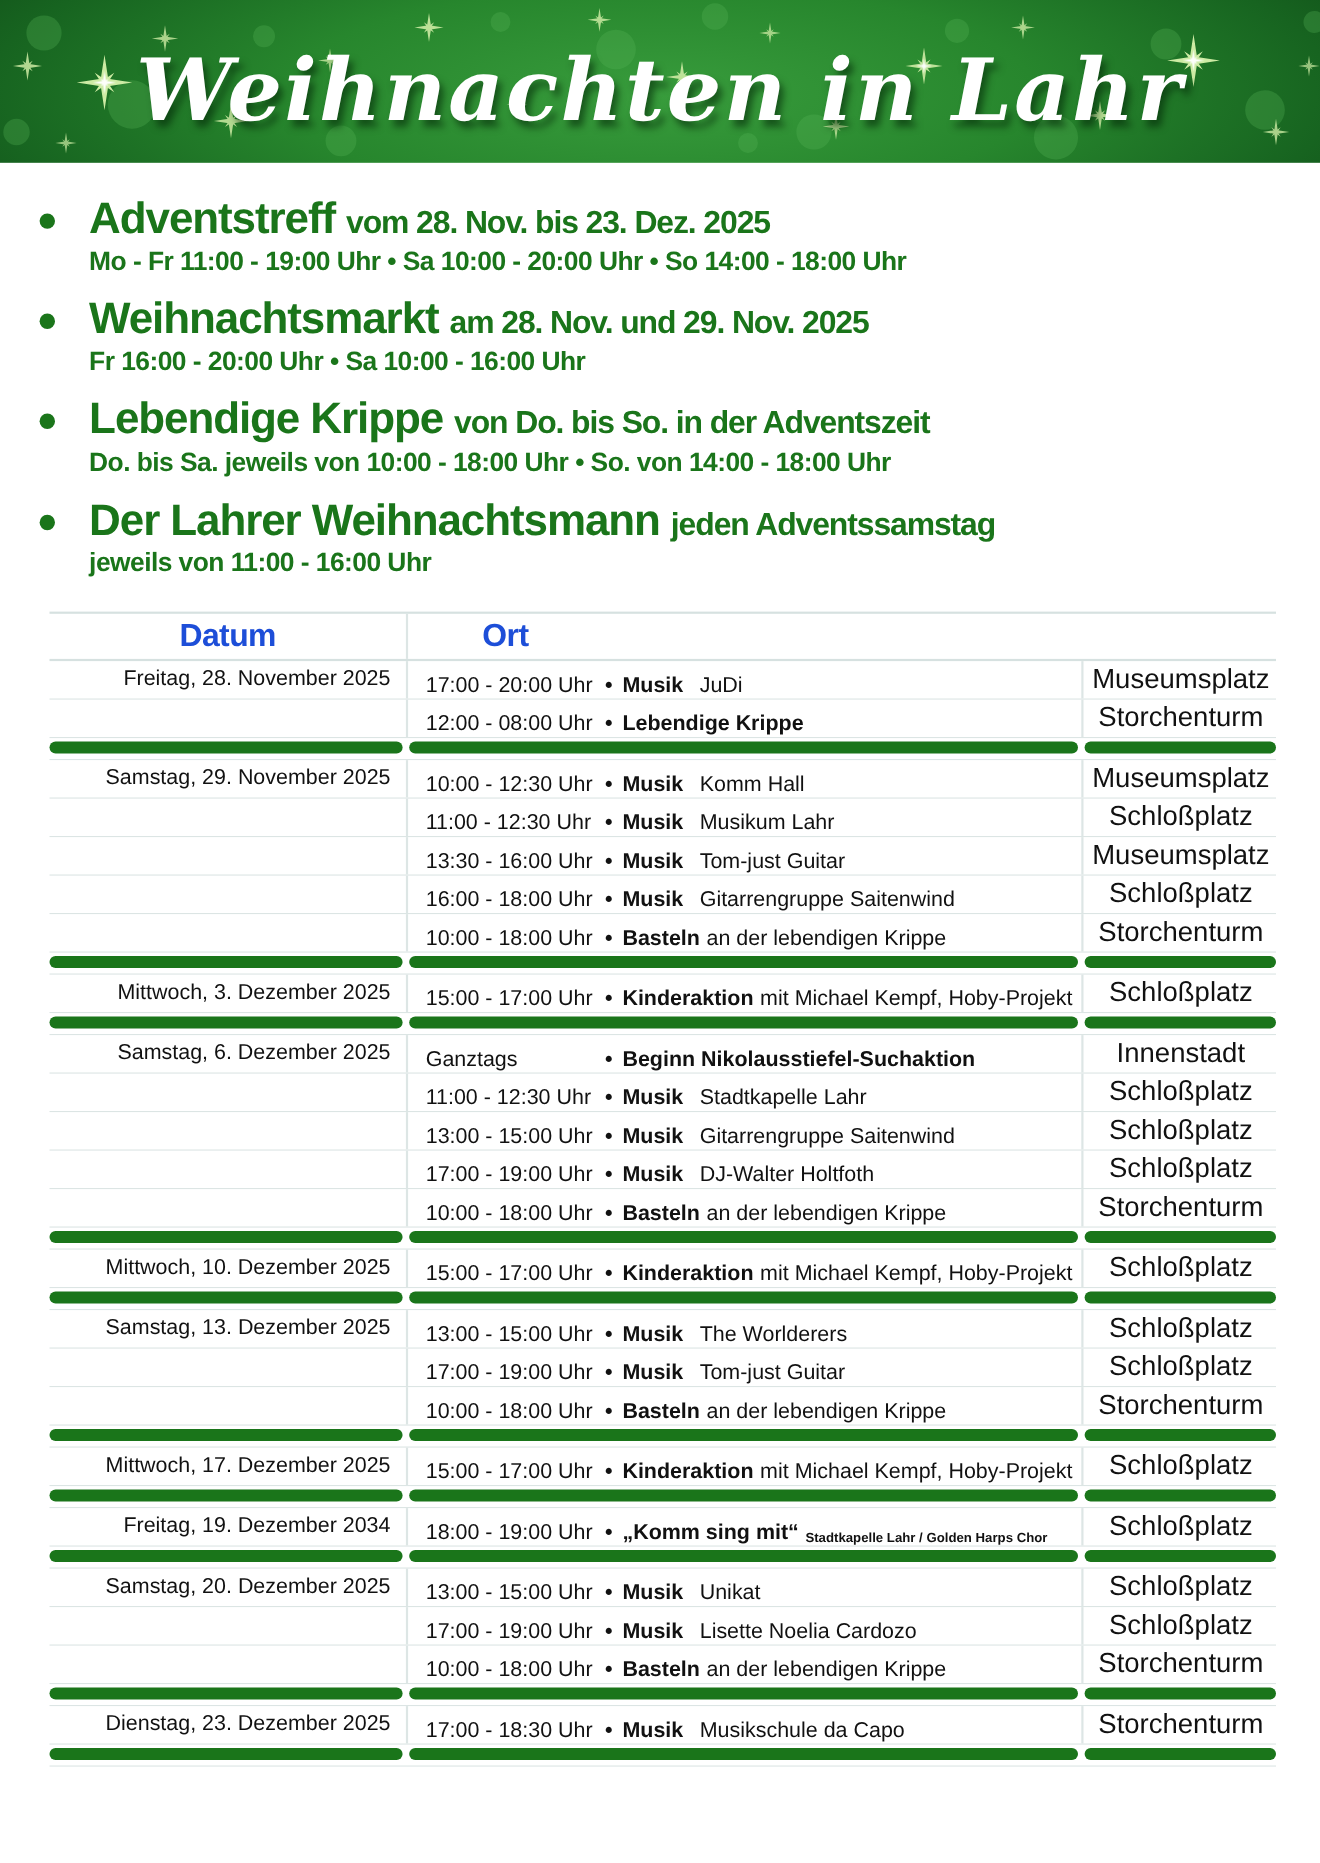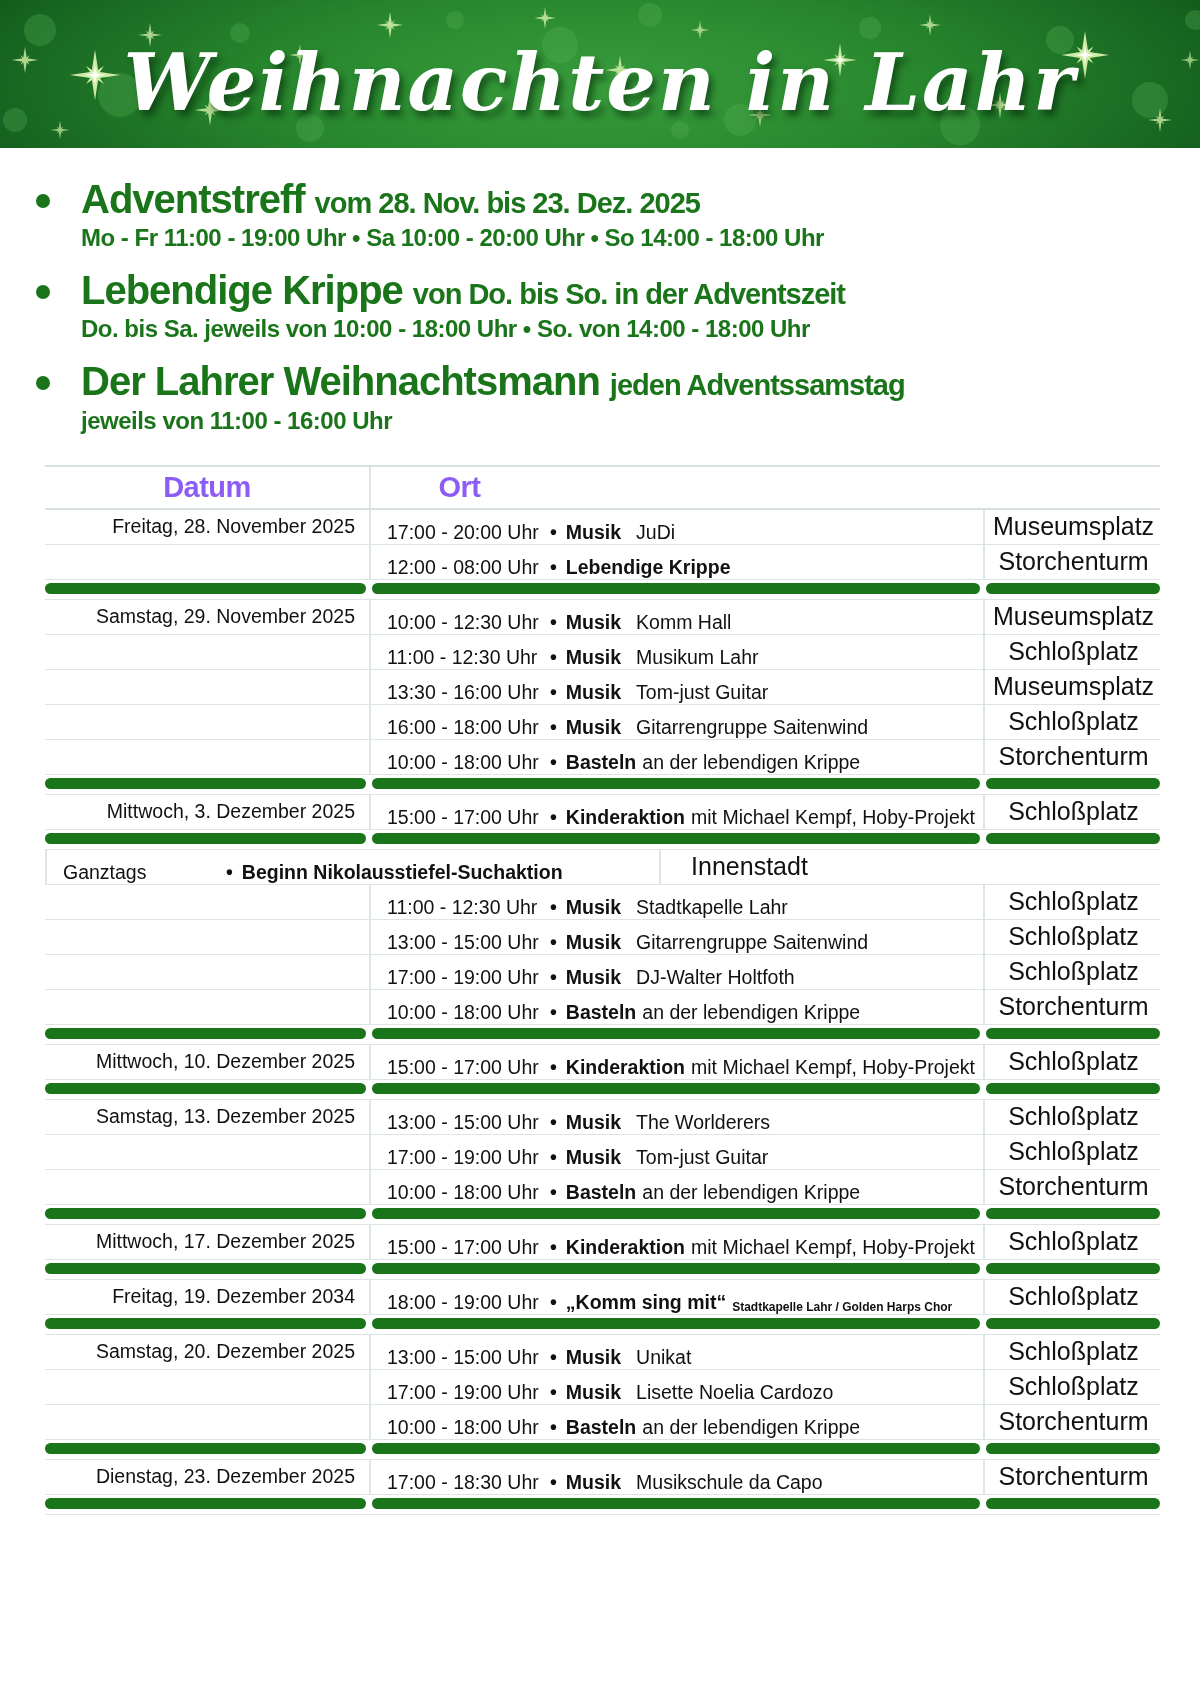--- a/index.html
+++ b/index.html
@@ -37,21 +37,21 @@
   .ev-times{font-weight:700;font-size:24px;letter-spacing:-0.5px;margin-top:3px;white-space:nowrap;}
   
   .schedule{margin:30px 0 0 45px;width:1115px;}
   .srow{display:flex;align-items:stretch;}
   .c-date{flex:0 0 324px;max-width:324px;}
   .c-prog{flex:0 0 614px;max-width:614px;}
   .c-ort{flex:0 0 177px;max-width:177px;}
   .thead{border-top:2px solid #d6e1e0;border-bottom:2px solid #d6e1e0;height:41px;}
   .thead>div{
     display:flex;align-items:center;justify-content:center;
-    font-weight:700;font-size:29px;letter-spacing:-0.5px;color:#8b5cf6;
+    font-weight:700;font-size:29px;letter-spacing:-0.5px;color:#1d4ed8;
   }
   .thead .c-prog,.thead .c-ort,.brow .c-prog,.brow .c-ort{border-left:2px solid #dde6e5;}
   .brow{height:34px;border-bottom:1.5px solid #dce5e4;}
   .brow .c-date{
     display:flex;align-items:center;justify-content:flex-end;
     padding-right:14px;box-sizing:border-box;font-size:19.5px;
   }
   .brow .c-prog{
     display:flex;align-items:flex-end;padding-left:16px;box-sizing:border-box;
     font-size:19.5px;white-space:nowrap;overflow:hidden;
@@ -138,20 +138,27 @@
     <div class="event">
       <span class="dot"></span>
       <div class="ev-body">
         <div class="ev-line1"><span class="ev-title">Adventstreff</span><span class="ev-sub">vom 28. Nov. bis 23. Dez. 2025</span></div>
         <div class="ev-times">Mo - Fr 11:00 - 19:00 Uhr • Sa 10:00 - 20:00 Uhr • So 14:00 - 18:00 Uhr</div>
       </div>
     </div>
     <div class="event">
       <span class="dot"></span>
       <div class="ev-body">
+        <div class="ev-line1"><span class="ev-title">Weihnachtsmarkt</span><span class="ev-sub">am 28. Nov. und 29. Nov. 2025</span></div>
+        <div class="ev-times">Fr 16:00 - 20:00 Uhr • Sa 10:00 - 16:00 Uhr</div>
+      </div>
+    </div>
+    <div class="event">
+      <span class="dot"></span>
+      <div class="ev-body">
         <div class="ev-line1"><span class="ev-title">Lebendige Krippe</span><span class="ev-sub">von Do. bis So. in der Adventszeit</span></div>
         <div class="ev-times">Do. bis Sa. jeweils von 10:00 - 18:00 Uhr • So. von 14:00 - 18:00 Uhr</div>
       </div>
     </div>
     <div class="event">
       <span class="dot"></span>
       <div class="ev-body">
         <div class="ev-line1"><span class="ev-title">Der Lahrer Weihnachtsmann</span><span class="ev-sub">jeden Adventssamstag</span></div>
         <div class="ev-times">jeweils von 11:00 - 16:00 Uhr</div>
       </div>
@@ -270,20 +277,21 @@
           <div class="bar"></div>
         </div>
         <div class="c-prog seg">
           <div class="bar"></div>
         </div>
         <div class="c-ort seg">
           <div class="bar"></div>
         </div>
       </div>
       <div class="srow brow">
+        <div class="c-date">Samstag, 6. Dezember 2025</div>
         <div class="c-prog">
           <span class="t-time">Ganztags</span>
           <span class="t-dot">•</span>
           <span class="t-label">Beginn Nikolausstiefel-Suchaktion</span>
         </div>
         <div class="c-ort">Innenstadt</div>
       </div>
       <div class="srow brow">
         <div class="c-date"></div>
         <div class="c-prog">

